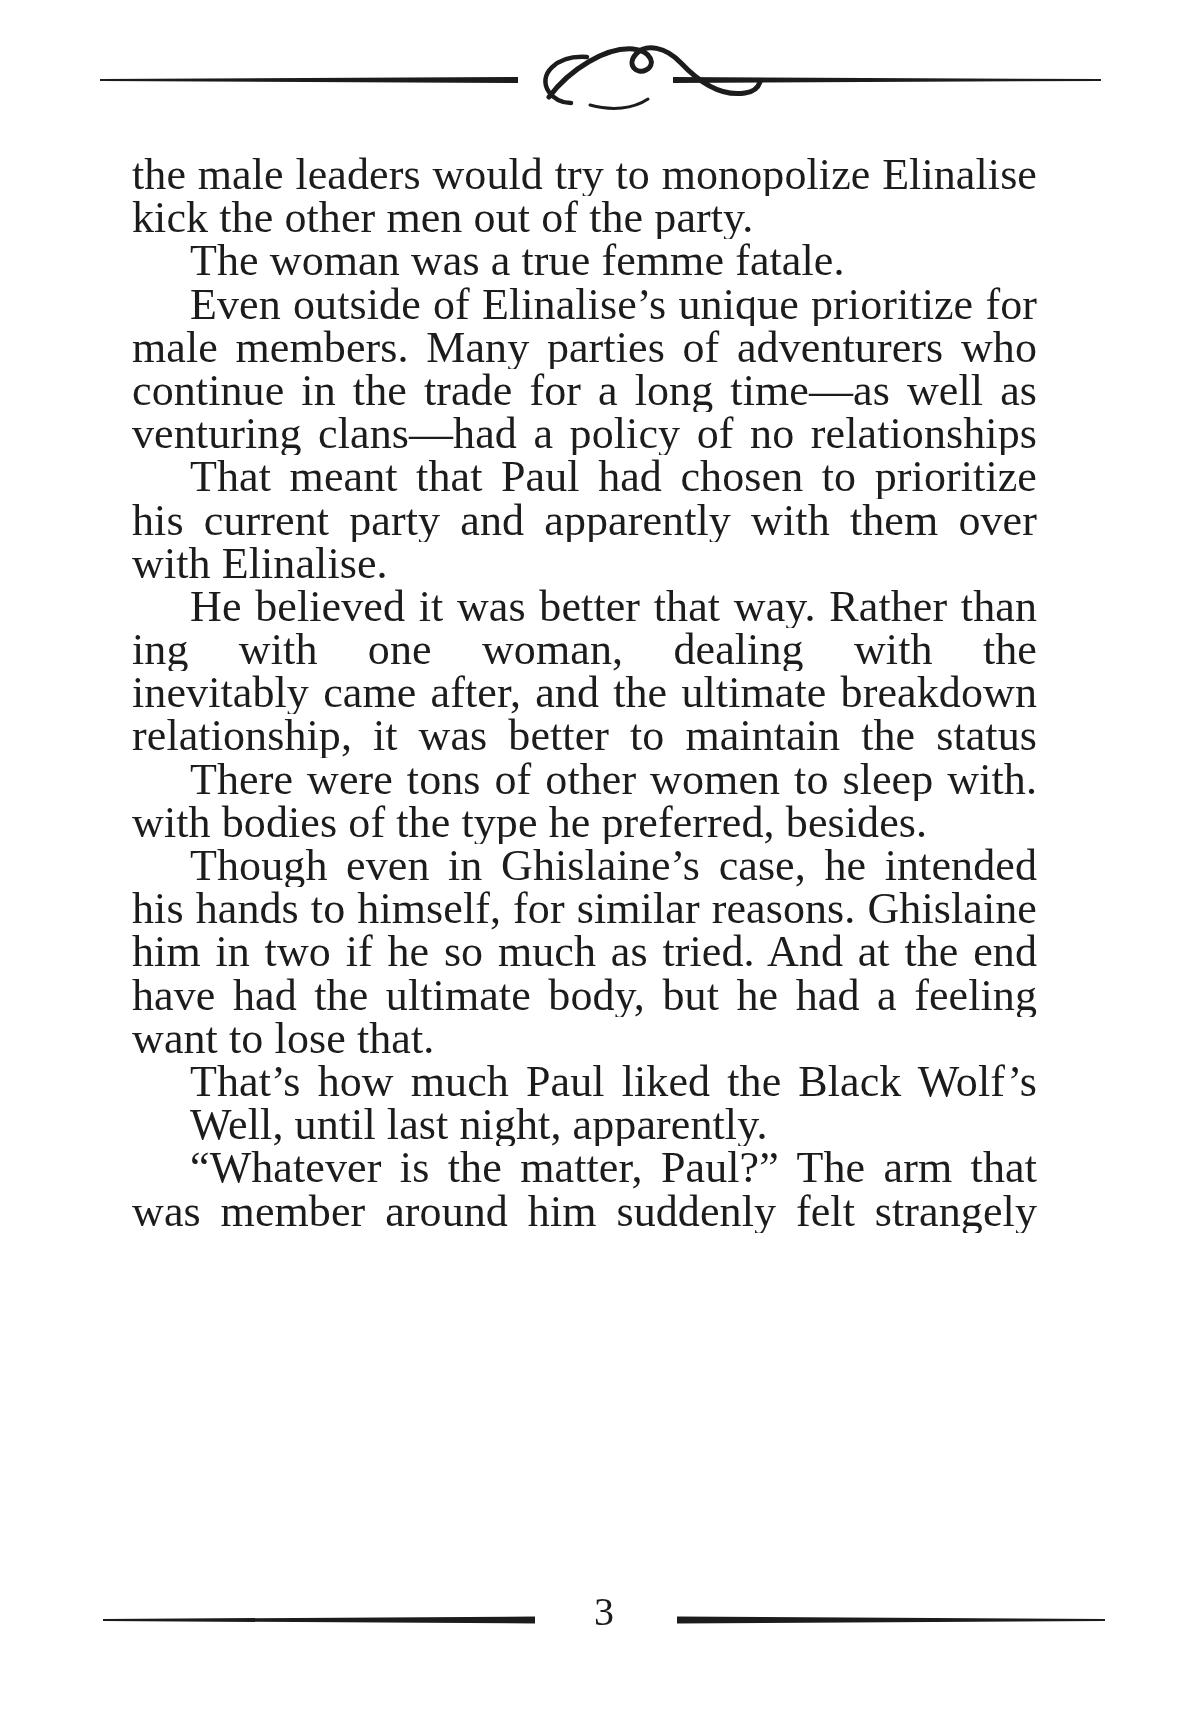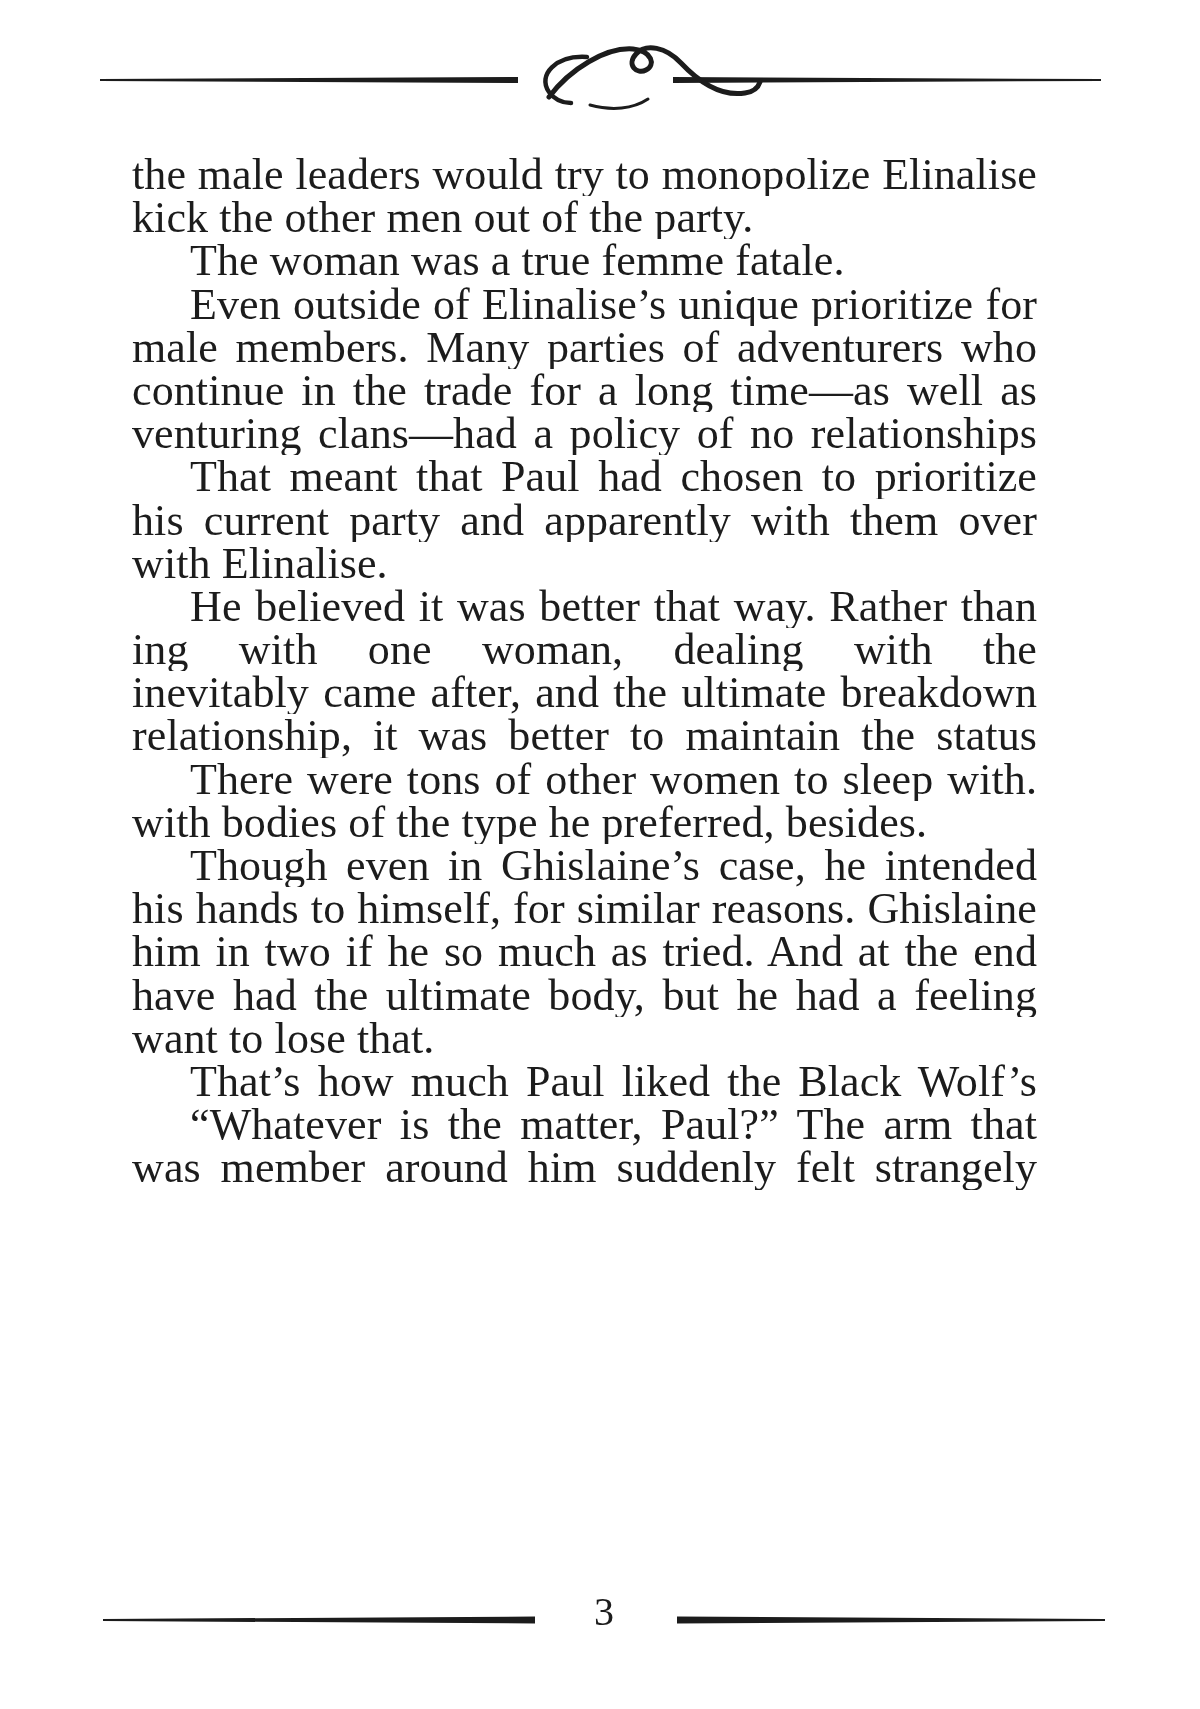--- a/index.html
+++ b/index.html
@@ -83,20 +83,21 @@
       <div class="line">inevitably came after, and the ultimate breakdown of the</div>
       <div class="line last">relationship, it was better to maintain the status quo.</div>
       <div class="line indent">There were tons of other women to sleep with. Women</div>
       <div class="line last">with bodies of the type he preferred, besides.</div>
       <div class="line indent">Though even in Ghislaine’s case, he intended to keep</div>
       <div class="line">his hands to himself, for similar reasons. Ghislaine may</div>
       <div class="line">him in two if he so much as tried. And at the end of the day,</div>
       <div class="line">have had the ultimate body, but he had a feeling she’d slice</div>
       <div class="line last">want to lose that.</div>
       <div class="line last indent">That’s how much Paul liked the Black Wolf’s Fang.</div>
+      <div class="line last indent">Well, until last night, apparently.</div>
       <div class="line indent">“Whatever is the matter, Paul?” The arm that Elinalise</div>
       <div class="line last">was member around him suddenly felt strangely hot.</div>
     </div>
 
   <div class="footer">
     <svg class="footer-rules" width="1020" height="80" viewBox="0 0 1020 80" xmlns="http://www.w3.org/2000/svg">
 
       <polygon points="13,39 445,36.5 445,43.5 13,41" fill="#1c1c1c"></polygon>
 
       <polygon points="587,36.5 1015,39 1015,41 587,43.5" fill="#1c1c1c"></polygon>

